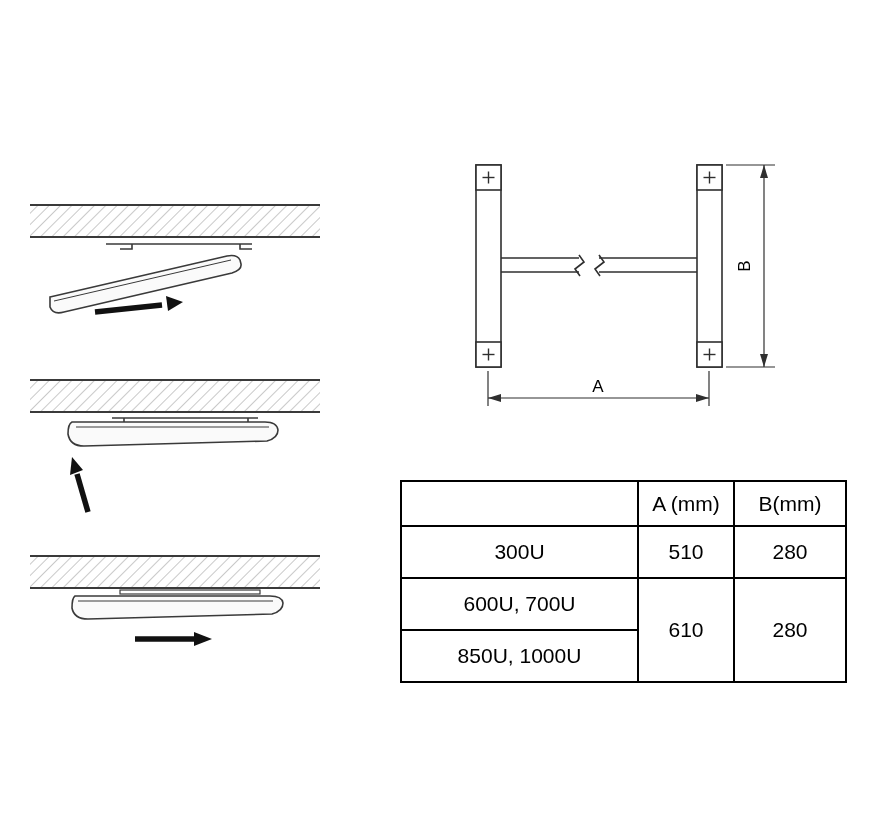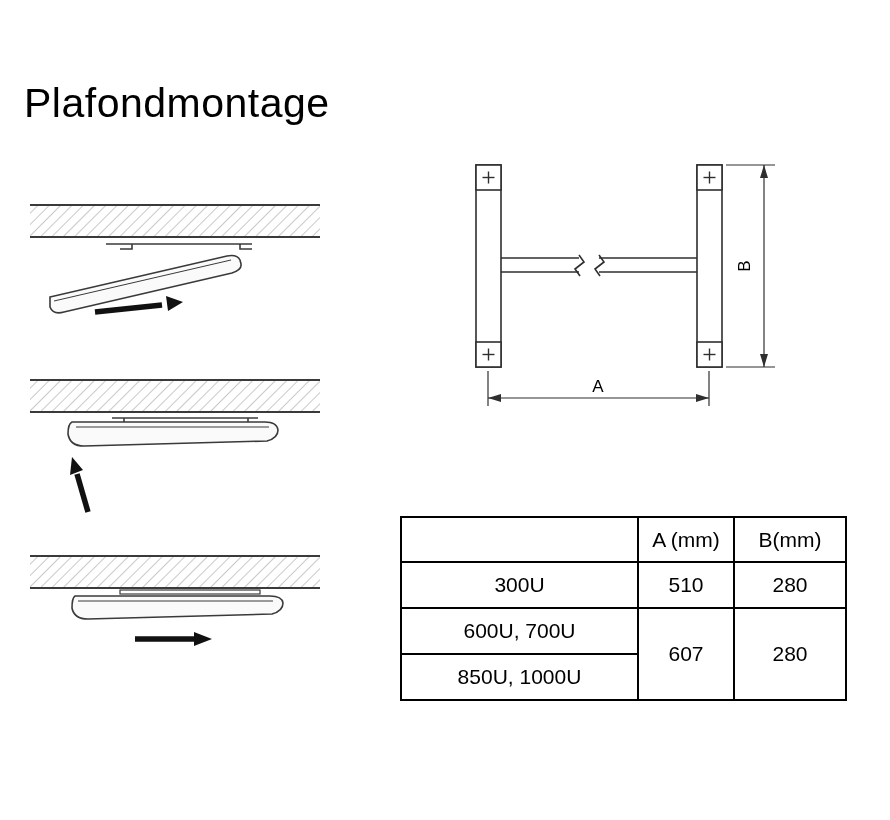--- a/index.html
+++ b/index.html
@@ -19,44 +19,43 @@
     top: 80px;
     font-size: 41px;
     font-weight: 400;
     color: #000000;
     letter-spacing: 0.5px;
     white-space: nowrap;
   }
   table.dims {
     position: absolute;
     left: 400px;
-    top: 516px;
+    top: 480px;
     border-collapse: collapse;
     table-layout: fixed;
     background: #a16207;
   }
   .dims th, .dims td {
     border: 2px solid #000000;
     text-align: center;
     vertical-align: middle;
     font-size: 21px;
     font-weight: 400;
     color: #000000;
     padding: 0;
     background: #ffffff;
   }
   .dims th { height: 45px; }
-  .dims td { height: 46px; }
+  .dims td { height: 52px; }
 </style>
 </head>
 <body>
 
 <div class="page">
 
-  <div class="page-title">Plafondmontage</div>
 
   <svg class="abs" style="left:20px; top:200px;" width="310" height="140" viewBox="0 0 310 140">
     <defs>
       <pattern id="hatch1" width="8" height="8" patternUnits="userSpaceOnUse" patternTransform="rotate(45)">
         <line x1="0" y1="0" x2="0" y2="8" stroke="#9b9b9b" stroke-width="1.1"></line>
       </pattern>
     </defs>
     <g>
       <rect x="10" y="5" width="290" height="32" fill="url(#hatch1)"></rect>
       <line x1="10" y1="5" x2="300" y2="5" stroke="#3a3a3a" stroke-width="2"></line>
@@ -193,21 +192,21 @@
       <th>A (mm)</th>
       <th>B(mm)</th>
     </tr>
     <tr>
       <td>300U</td>
       <td>510</td>
       <td>280</td>
     </tr>
     <tr>
       <td>600U, 700U</td>
-      <td rowspan="2">607</td>
+      <td rowspan="2">610</td>
       <td rowspan="2">280</td>
     </tr>
     <tr>
       <td>850U, 1000U</td>
     </tr>
   </tbody>
     </table>
 
 </div>
 

